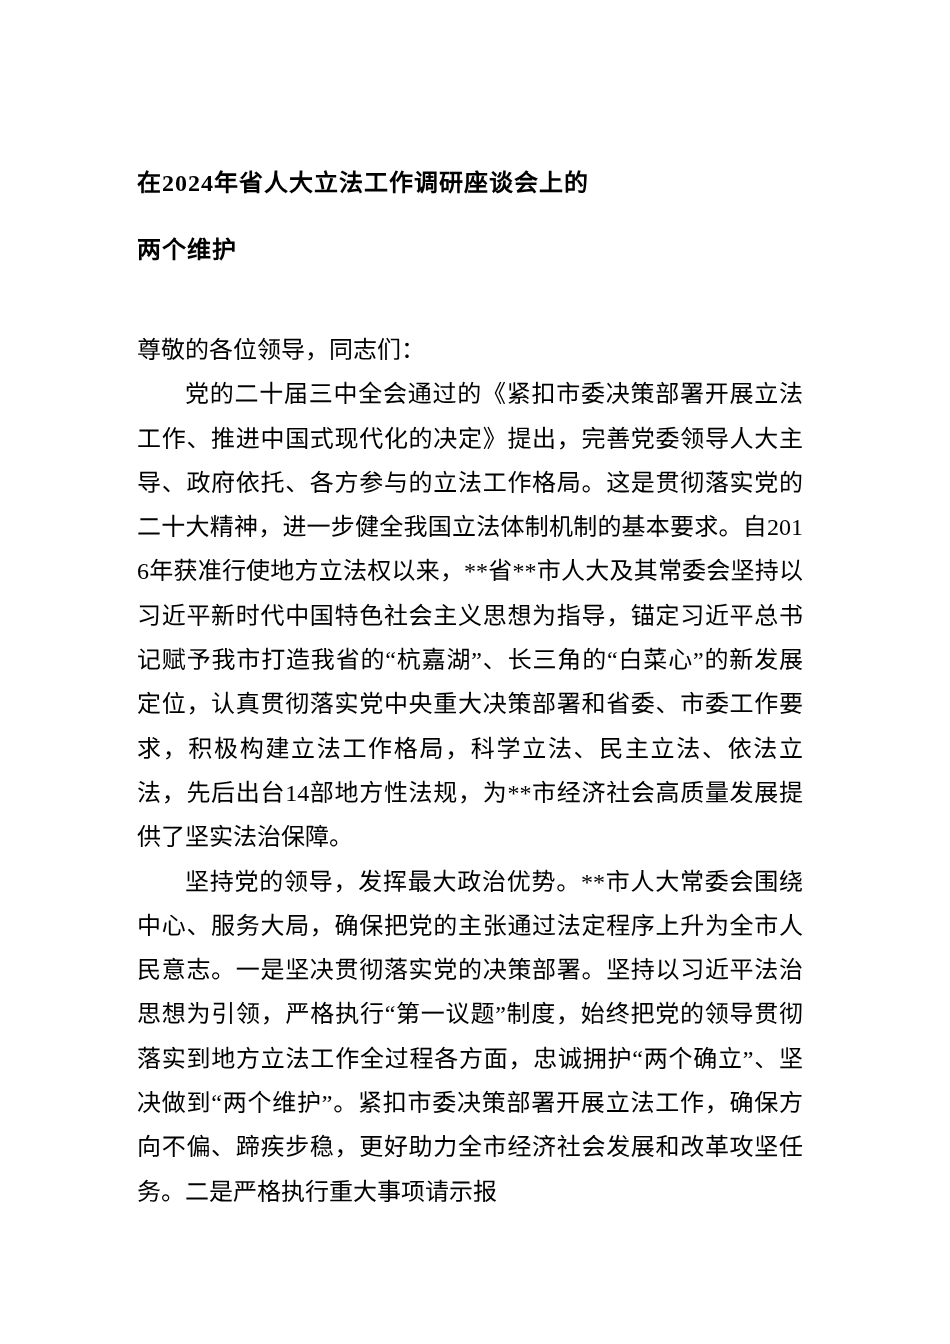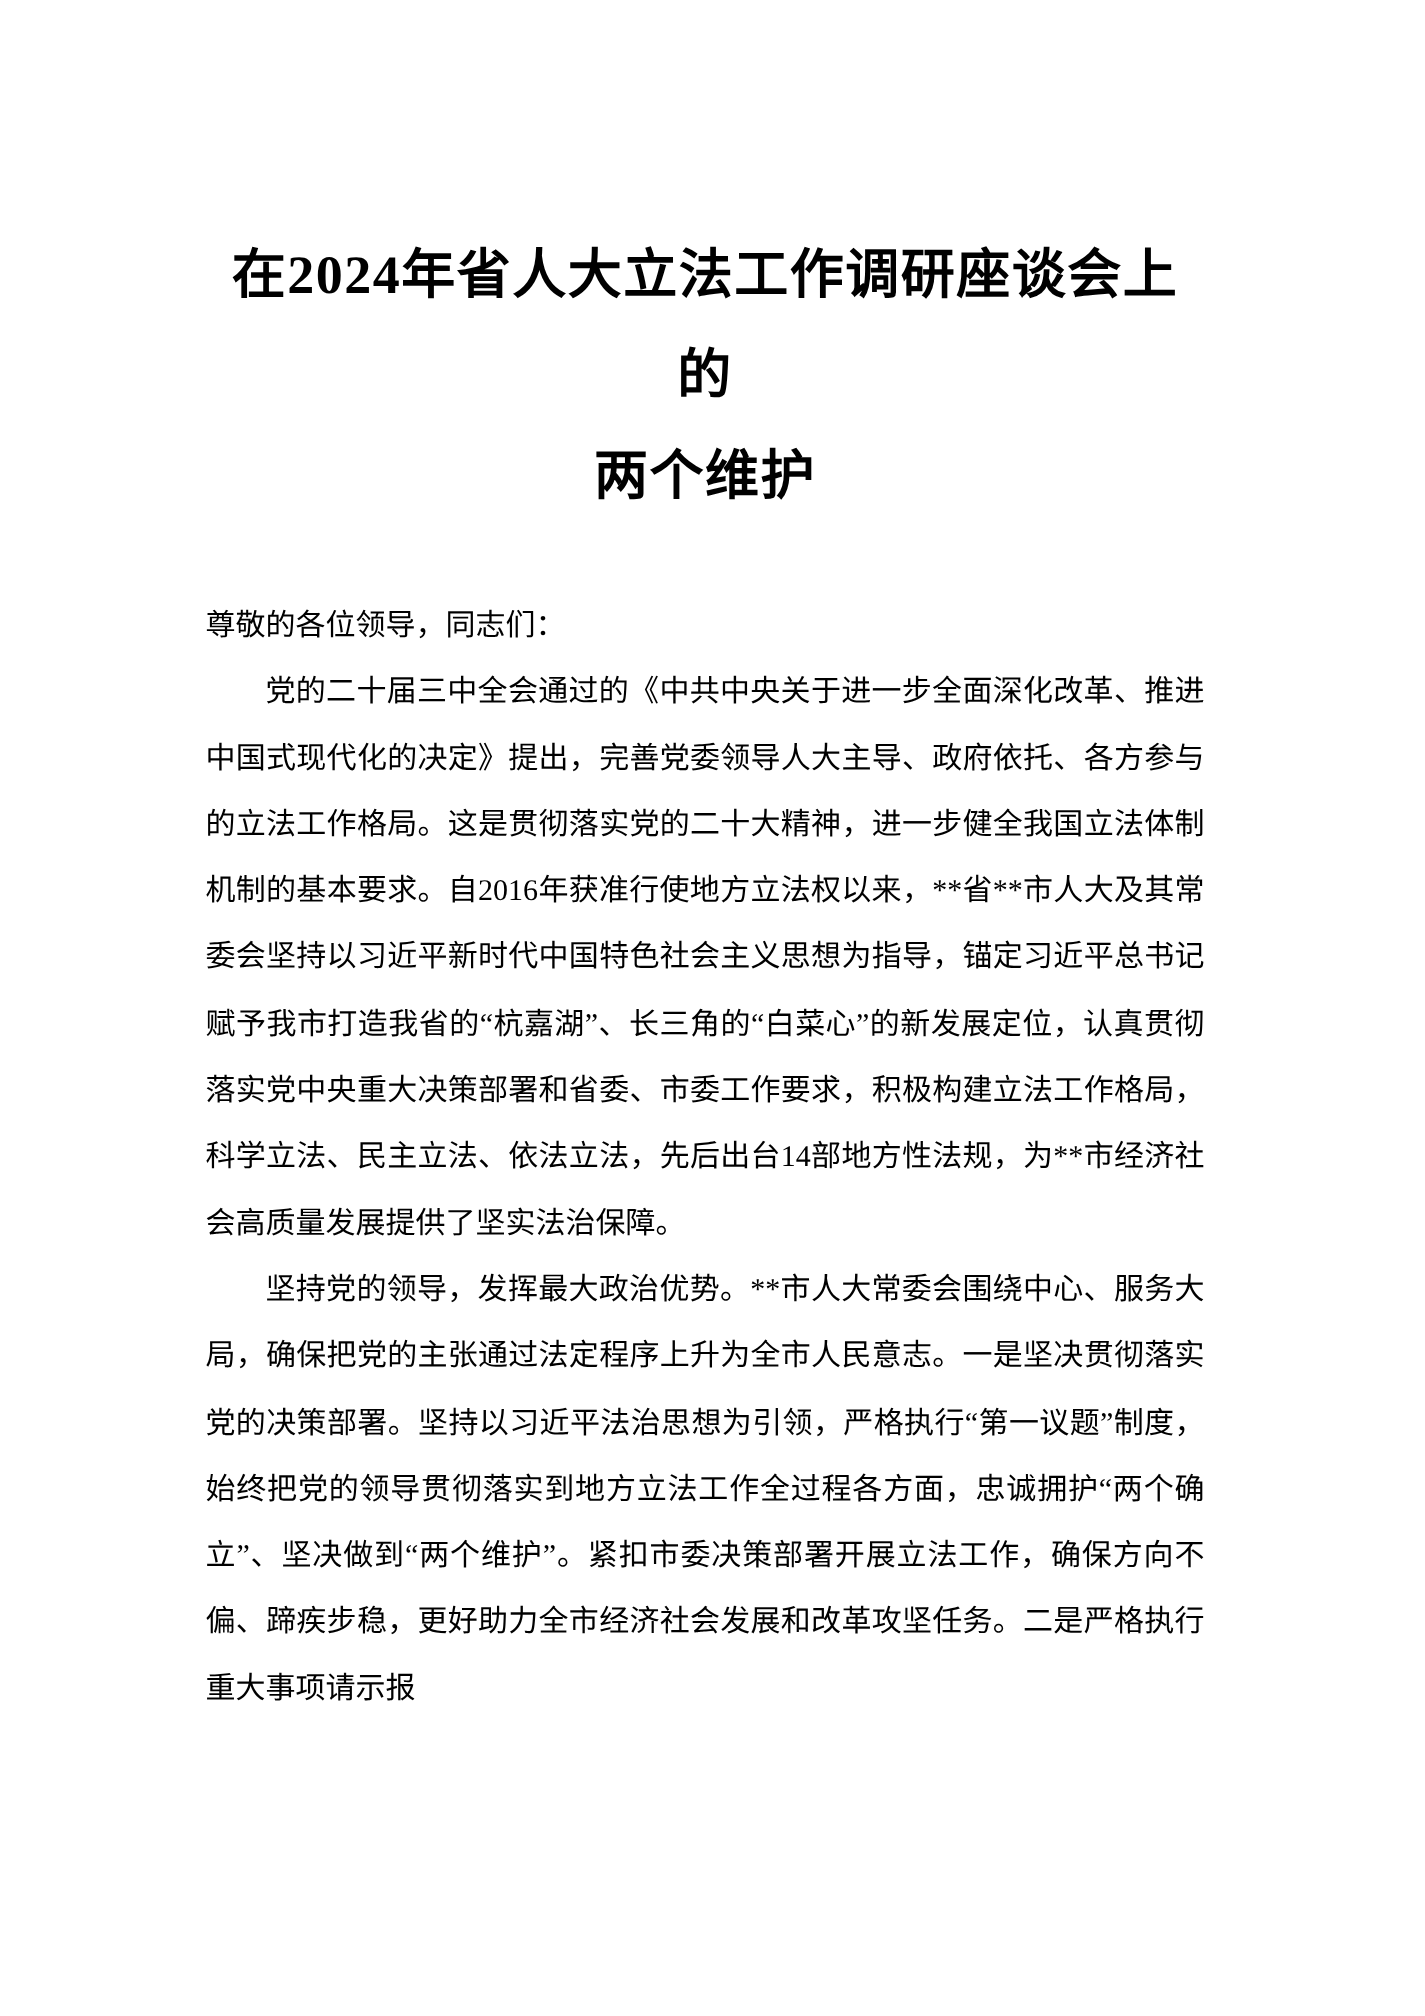--- a/index.html
+++ b/index.html
@@ -15,33 +15,33 @@
     background: #ffffff;
     color: #000000;
     padding: 150px 147px 0 137px;
     overflow: hidden;
     font-family: "Liberation Serif", "DejaVu Serif", serif;
   }
   .doc-title {
     margin: 0 0 44px 0;
     font-family: "Liberation Serif", "DejaVu Serif", serif;
     font-weight: bold;
-    font-size: 36px;
+    font-size: 24px;
     line-height: 67px;
-    text-align: center;
+    text-align: left;
     letter-spacing: 1px;
   }
   .doc-title .title-line {
     display: block;
   }
   .para {
     margin: 0;
     font-family: "Liberation Serif", "DejaVu Serif", serif;
     font-weight: normal;
-    font-size: 20px;
+    font-size: 24px;
     line-height: 44.3px;
     text-align: justify;
     text-justify: inter-ideograph;
     word-break: break-all;
     overflow-wrap: break-word;
   }
   .para.indent {
     text-indent: 2em;
   }
 </style>
@@ -50,17 +50,17 @@
 
 <div class="page">
 
   <h1 class="doc-title">
     <span class="title-line">在2024年省人大立法工作调研座谈会上的</span>
     <span class="title-line">两个维护</span>
   </h1>
 
   <p class="para">尊敬的各位领导，同志们：</p>
 
-  <p class="para indent">党的二十届三中全会通过的《中共中央关于进一步全面深化改革、推进中国式现代化的决定》提出，完善党委领导人大主导、政府依托、各方参与的立法工作格局。这是贯彻落实党的二十大精神，进一步健全我国立法体制机制的基本要求。自2016年获准行使地方立法权以来，**省**市人大及其常委会坚持以习近平新时代中国特色社会主义思想为指导，锚定习近平总书记赋予我市打造我省的“杭嘉湖”、长三角的“白菜心”的新发展定位，认真贯彻落实党中央重大决策部署和省委、市委工作要求，积极构建立法工作格局，科学立法、民主立法、依法立法，先后出台14部地方性法规，为**市经济社会高质量发展提供了坚实法治保障。</p>
+  <p class="para indent">党的二十届三中全会通过的《紧扣市委决策部署开展立法工作、推进中国式现代化的决定》提出，完善党委领导人大主导、政府依托、各方参与的立法工作格局。这是贯彻落实党的二十大精神，进一步健全我国立法体制机制的基本要求。自2016年获准行使地方立法权以来，**省**市人大及其常委会坚持以习近平新时代中国特色社会主义思想为指导，锚定习近平总书记赋予我市打造我省的“杭嘉湖”、长三角的“白菜心”的新发展定位，认真贯彻落实党中央重大决策部署和省委、市委工作要求，积极构建立法工作格局，科学立法、民主立法、依法立法，先后出台14部地方性法规，为**市经济社会高质量发展提供了坚实法治保障。</p>
 
   <p class="para indent">坚持党的领导，发挥最大政治优势。**市人大常委会围绕中心、服务大局，确保把党的主张通过法定程序上升为全市人民意志。一是坚决贯彻落实党的决策部署。坚持以习近平法治思想为引领，严格执行“第一议题”制度，始终把党的领导贯彻落实到地方立法工作全过程各方面，忠诚拥护“两个确立”、坚决做到“两个维护”。紧扣市委决策部署开展立法工作，确保方向不偏、蹄疾步稳，更好助力全市经济社会发展和改革攻坚任务。二是严格执行重大事项请示报</p>
 
 </div>
 
 </body></html>

